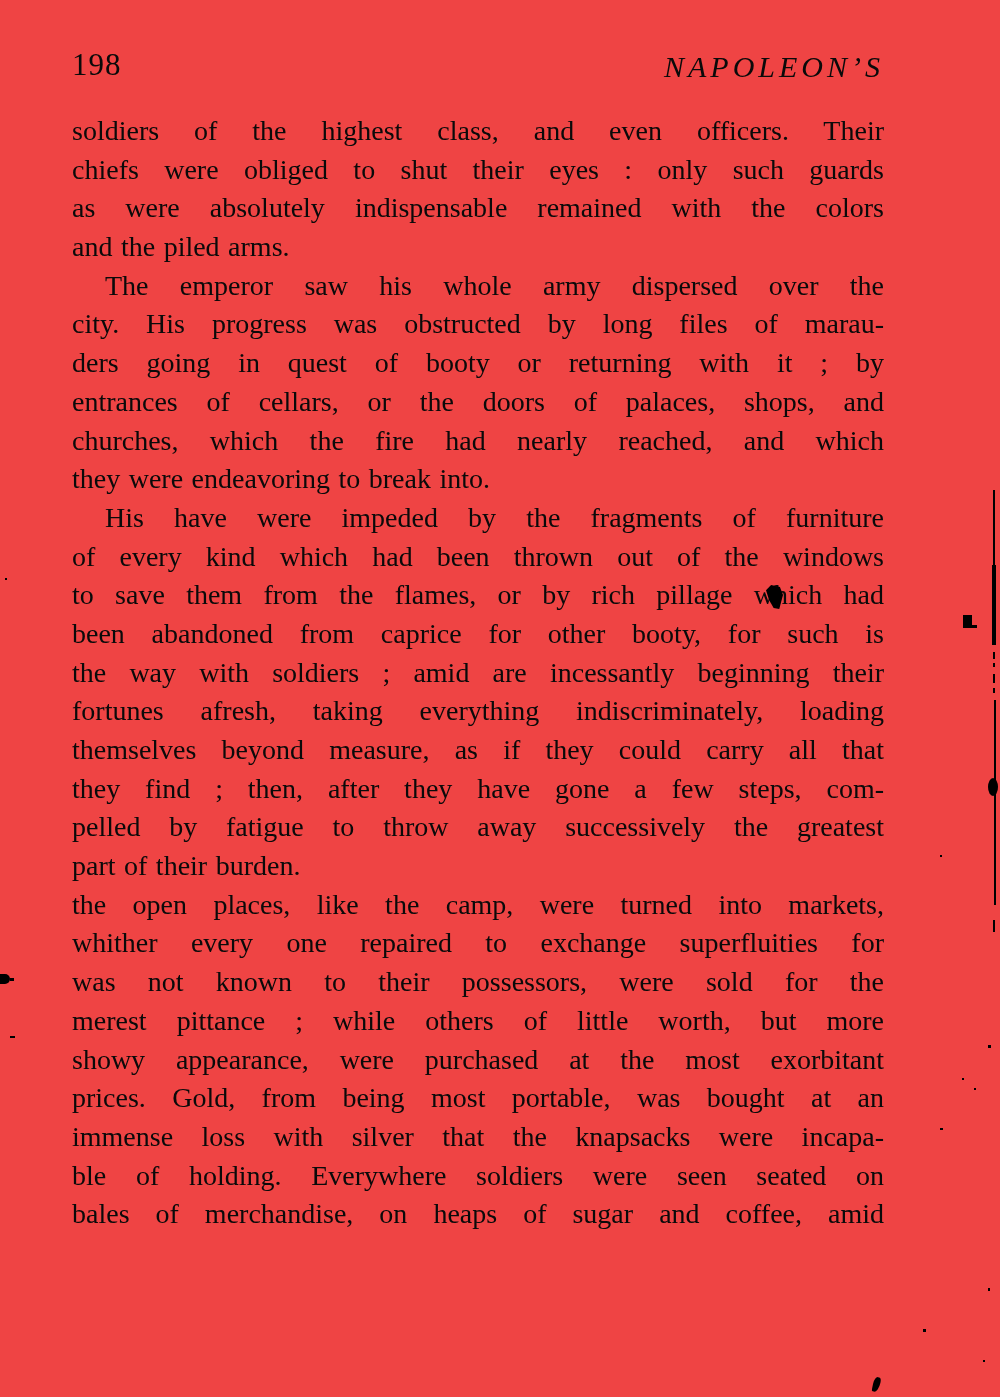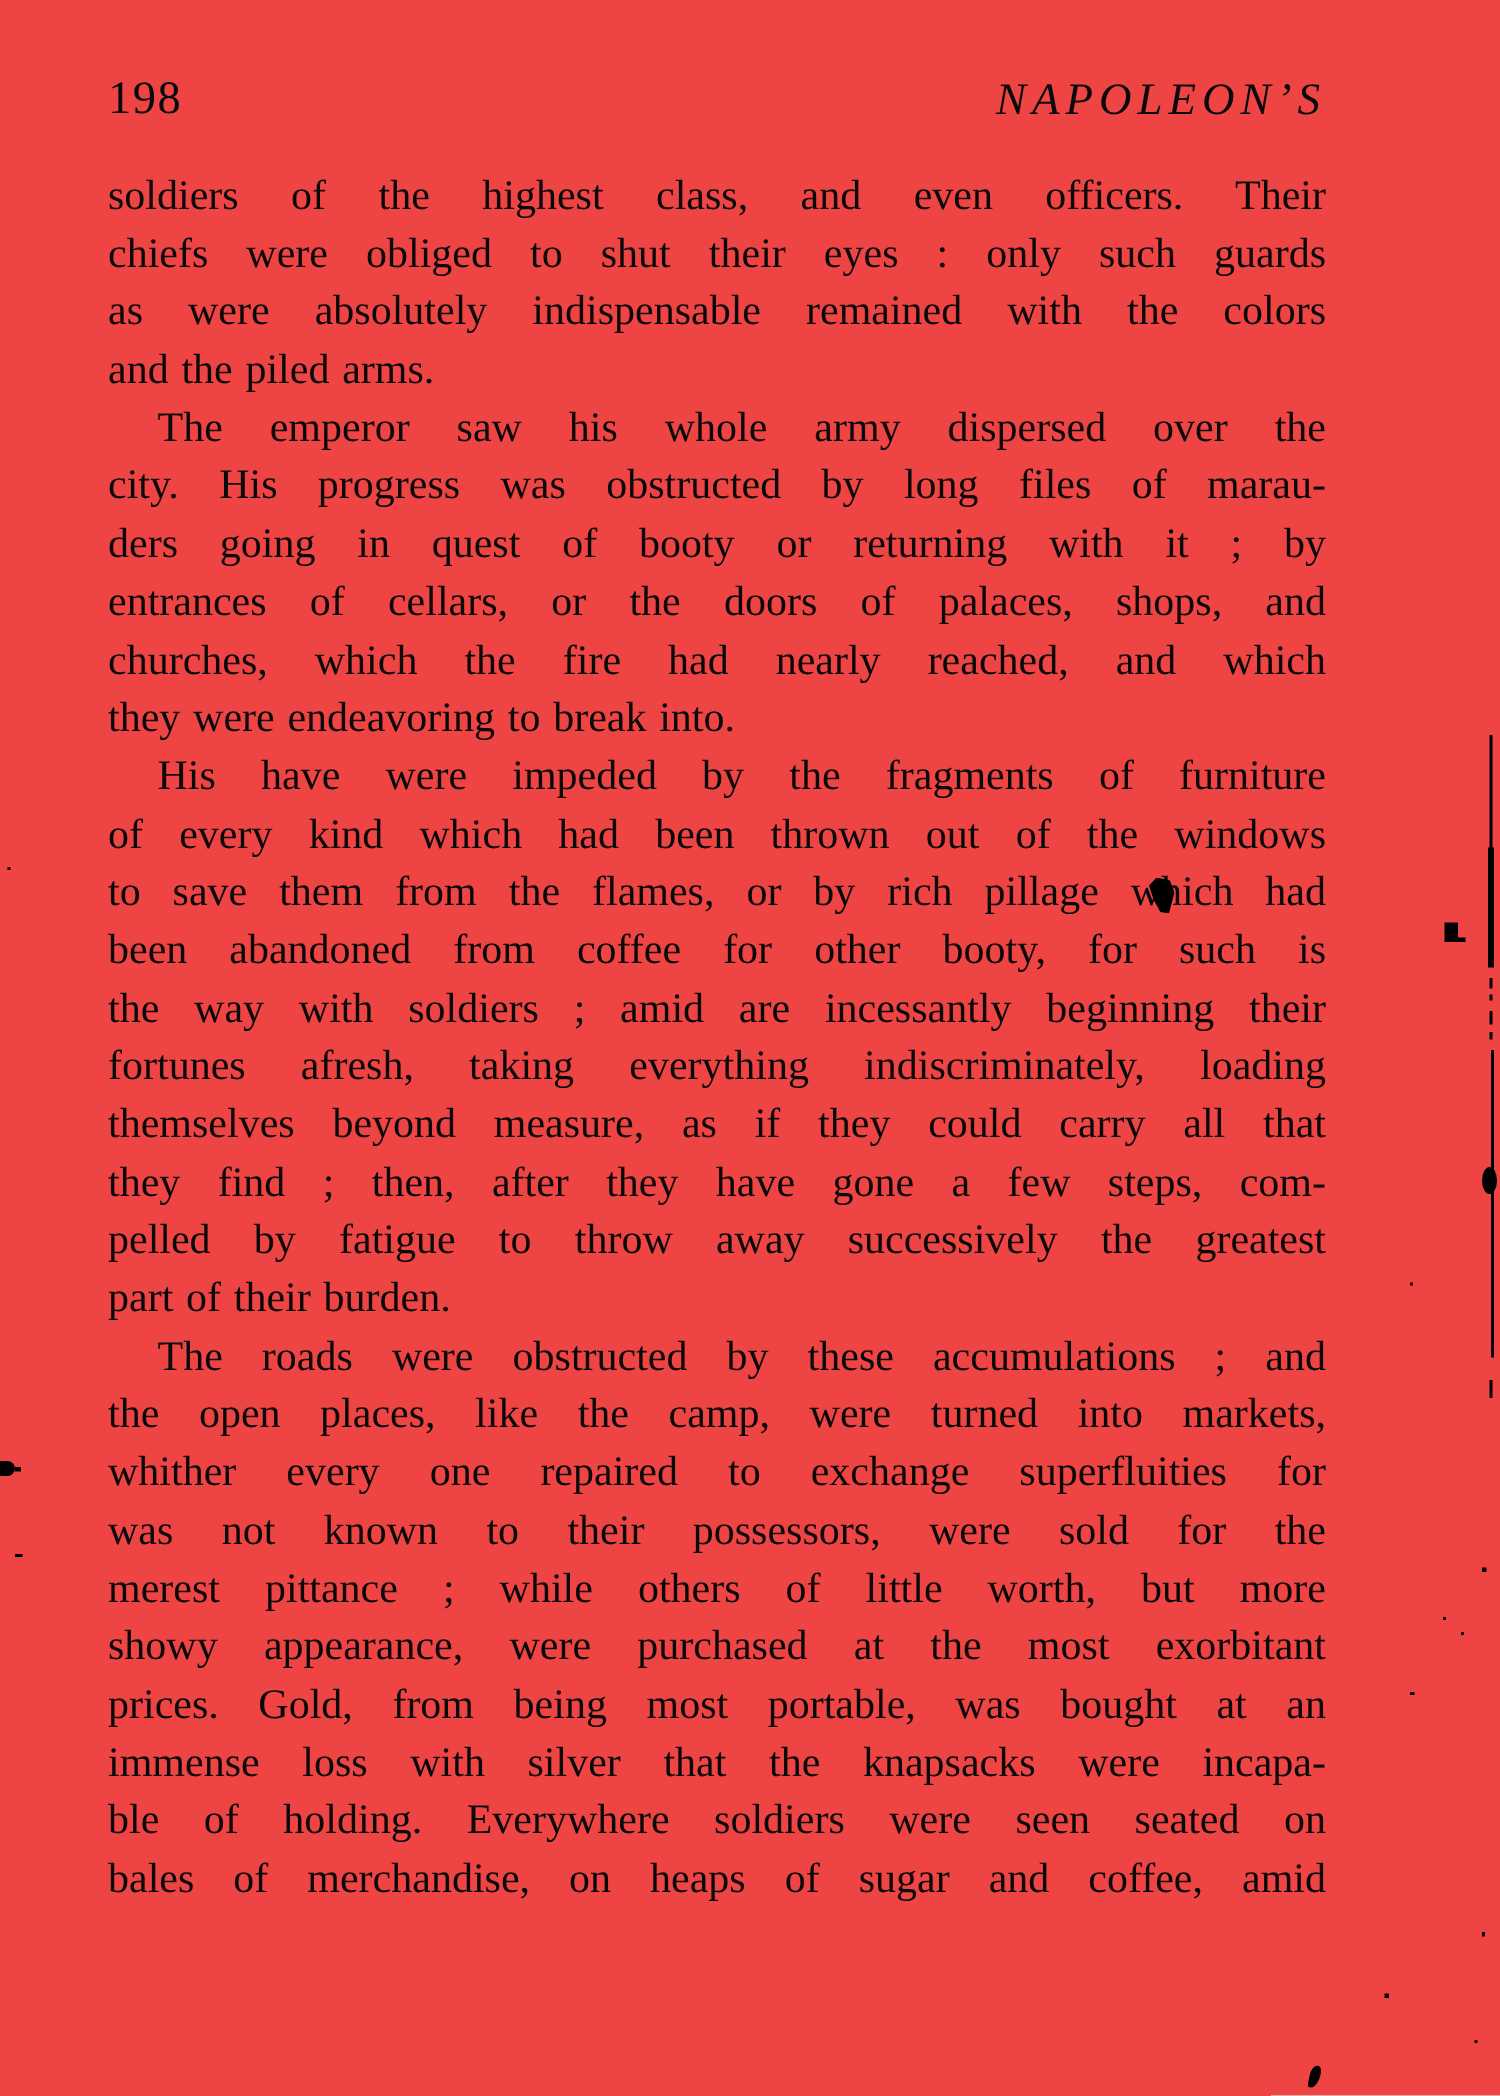--- a/index.html
+++ b/index.html
@@ -96,28 +96,27 @@
       <div class="line short">and the piled arms.</div>
       <div class="line indent">The emperor saw his whole army dispersed over the</div>
       <div class="line">city.  His progress was obstructed by long files of marau-</div>
       <div class="line">ders going in quest of booty or returning with it ; by</div>
       <div class="line">entrances of cellars, or the doors of palaces, shops, and</div>
       <div class="line">churches, which the fire had nearly reached, and which</div>
       <div class="line short">they were endeavoring to break into.</div>
       <div class="line indent">His have were impeded by the fragments of furniture</div>
       <div class="line">of every kind which had been thrown out of the windows</div>
       <div class="line">to save them from the flames, or by rich pillage which had</div>
-      <div class="line">been abandoned from coffee for other booty, for such is</div>
+      <div class="line">been abandoned from caprice for other booty, for such is</div>
       <div class="line">the way with soldiers ; amid are incessantly beginning their</div>
       <div class="line">fortunes afresh, taking everything indiscriminately, loading</div>
       <div class="line">themselves beyond measure, as if they could carry all that</div>
       <div class="line">they find ; then, after they have gone a few steps, com-</div>
       <div class="line">pelled by fatigue to throw away successively the greatest</div>
       <div class="line short">part of their burden.</div>
-      <div class="line indent">The roads were obstructed by these accumulations ; and</div>
       <div class="line">the open places, like the camp, were turned into markets,</div>
       <div class="line">whither every one repaired to exchange superfluities for</div>
       <div class="line">was not known to their possessors, were sold for the</div>
       <div class="line">merest pittance ; while others of little worth, but more</div>
       <div class="line">showy appearance, were purchased at the most exorbitant</div>
       <div class="line">prices.  Gold, from being most portable, was bought at an</div>
       <div class="line">immense loss with silver that the knapsacks were incapa-</div>
       <div class="line">ble of holding.  Everywhere soldiers were seen seated on</div>
       <div class="line">bales of merchandise, on heaps of sugar and coffee, amid</div>
     </div>

